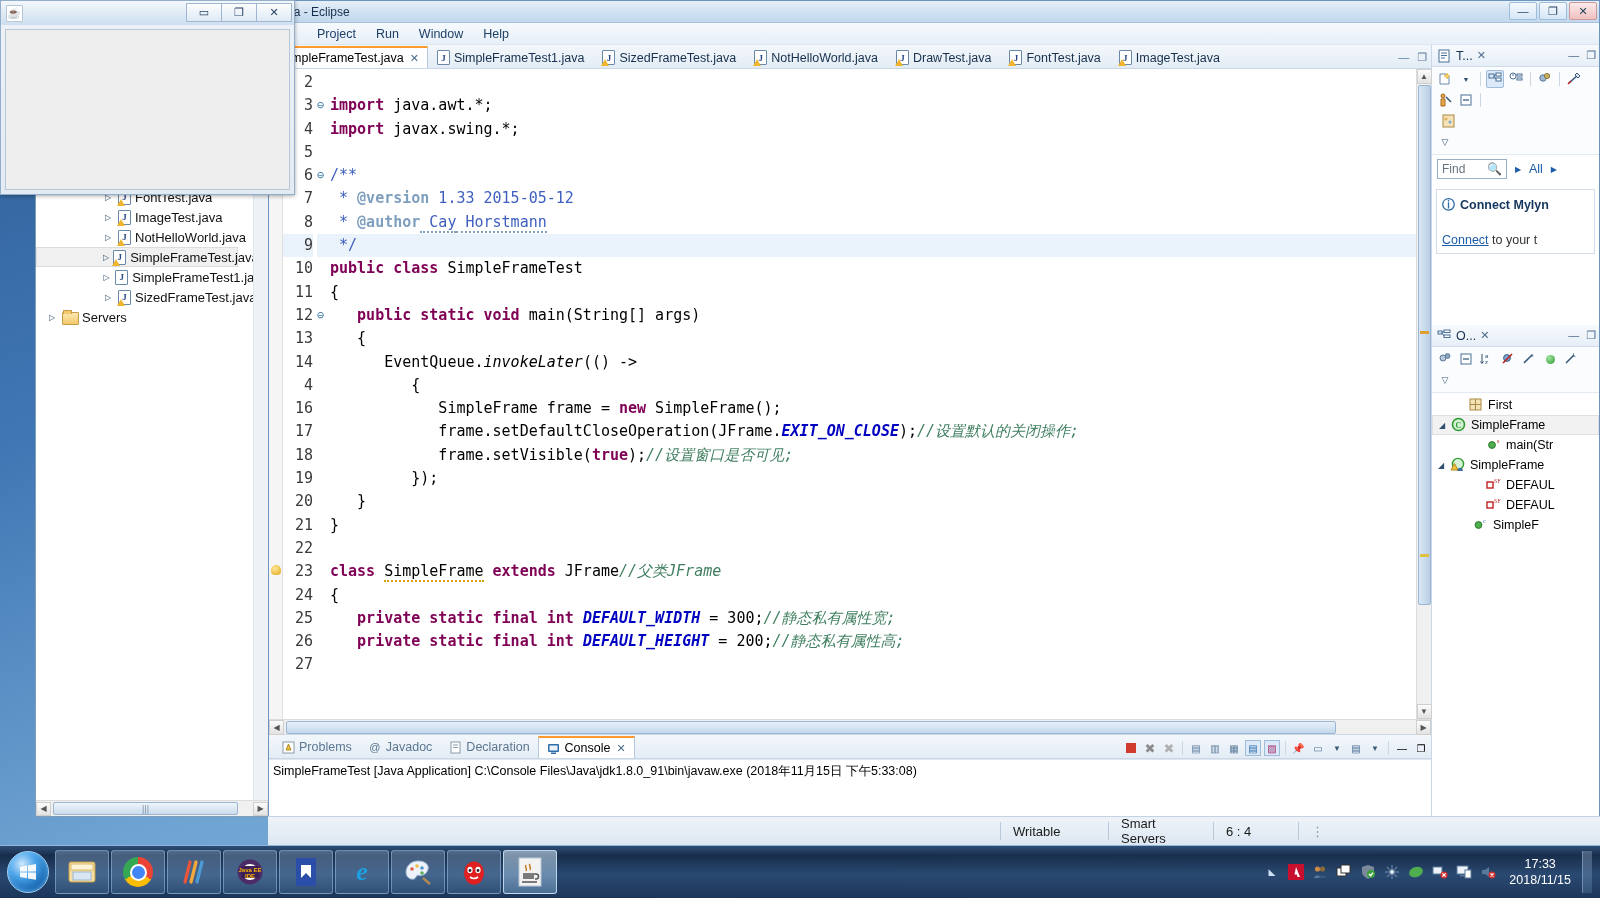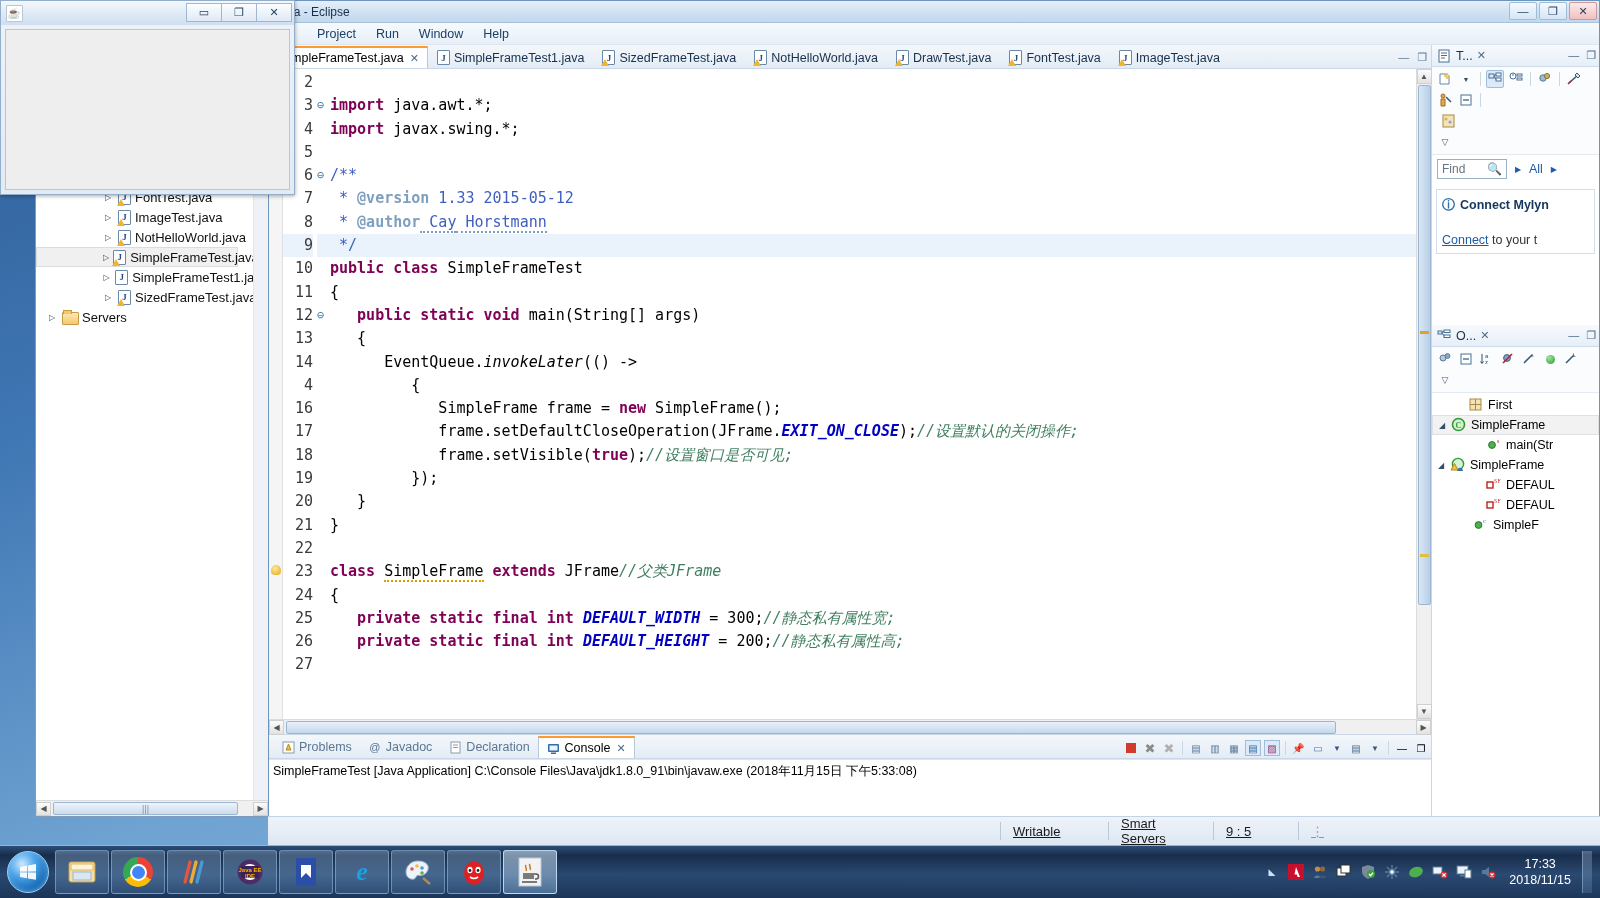--- a/index.html
+++ b/index.html
@@ -285,21 +285,21 @@
   .tray-ic { width:17px; height:17px; display:flex;align-items:center;justify-content:center; font-size:12px; }
   #clock { color:#fff; text-align:center; font-size:12.5px; line-height:16px; padding-left:6px; }
 
   
   #statusbar {
     position:absolute; left:268px; bottom: 53px; width: 1332px; height:29px;
     background: linear-gradient(to bottom,#eef3f9,#dde7f2);
     border-top:1px solid #c3d3e4;
     display:flex; align-items:center; font-size: 13px; color:#1a1a1a;
   }
-  .sb-cell { padding: 0 12px; height: 18px; display:flex; align-items:center; border-left: 1px solid #b9c9da; text-decoration: underline;}
+  .sb-cell { padding: 0 12px; height: 18px; display:flex; align-items:center; border-left: 1px solid #b9c9da;}
   .sb-cell:first-child { border-left:none; }
 
   
   .chrome {
     width:30px;height:30px;border-radius:50%;
     background: conic-gradient(#ea4335 0deg 120deg, #fbbc05 120deg 240deg, #34a853 240deg 360deg);
     display:flex;align-items:center;justify-content:center;
   }
   .chrome::after{content:"";width:13px;height:13px;border-radius:50%;background:#4285f4;border:2px solid #fff;}
   .ie-ic { font-size: 26px; color:#1ba1e2; font-family:"Liberation Serif",serif; font-style: italic; font-weight:bold;}
@@ -786,21 +786,21 @@
             </div>
           </div>
       </div>
     </div>
   </div>
 
   <div id="statusbar">
     <div class="sb-cell" style="width:732px;border-left:none;"></div>
     <div class="sb-cell" style="width:108px;">Writable</div>
     <div class="sb-cell" style="width:105px;">Smart Servers</div>
-    <div class="sb-cell" style="width:85px;">9 : 5</div>
+    <div class="sb-cell" style="width:85px;">6 : 4</div>
     <div class="sb-cell" style="flex:1;color:#8a97a6;">⋮</div>
   </div>
 
   <div id="java-window">
     <div id="jw-title">
       <div id="jw-icon"></div>
       <span></span>
       <div class="jw-btns">
         <div class="jw-btn">▭</div>
         <div class="jw-btn">❐</div>

